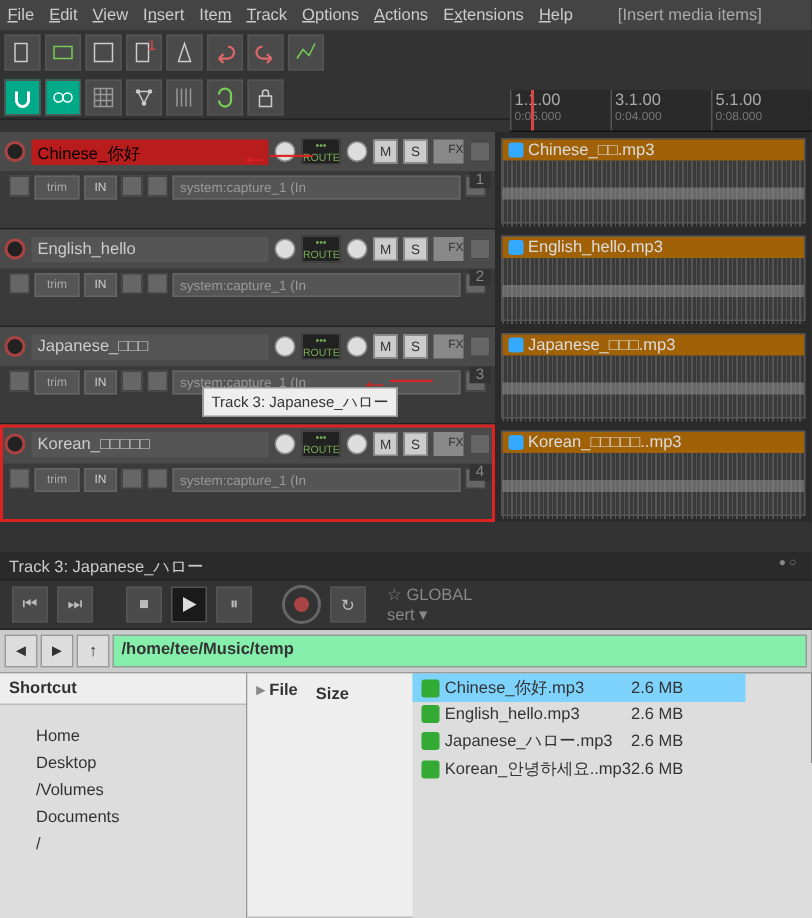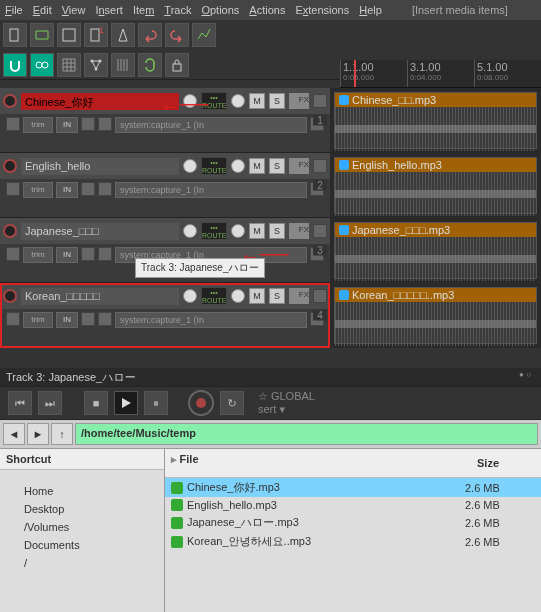--- a/index.html
+++ b/index.html
@@ -58,21 +58,21 @@
 .tp-info { margin-left: 8px; color: #888; font-size: 9px; }
 
 .browser { position: absolute; top: 420px; left: 0; right: 0; bottom: 0; background: #ddd; color: #333; display: flex; flex-direction: column; }
 .path-bar { display: flex; align-items: center; gap: 2px; padding: 3px; background: #ccc; border-bottom: 1px solid #999; }
 .nav-btn { width: 22px; height: 22px; background: #ddd; border: 1px solid #999; text-align: center; line-height: 20px; }
 .path-input { flex: 1; background: #86efac; border: 1px solid #999; padding: 3px 5px; height: 22px; font-weight: bold; }
 .browser-body { display: flex; flex: 1; }
 .shortcuts { width: 165px; border-right: 1px solid #999; }
 .sc-header, .fl-header { background: #eee; padding: 4px 6px; border-bottom: 1px solid #bbb; font-weight: bold; }
 .sc-item { padding: 3px 24px; }
-.files { flex: 1; display: flex; flex-direction: column; }
+.files { flex: 1; display: flex; flex-direction: row; }
 .file-cols { display: flex; background: #eee; border-bottom: 1px solid #bbb; }
 .col-file { flex: 1; padding: 4px 6px; font-weight: bold; }
 .col-size { width: 70px; padding: 8px 6px; font-weight: bold; }
 .file-row { display: flex; padding: 2px 6px; align-items: center; }
 .file-row.sel { background: #7dd3fc; }
 .file-icon { width: 12px; height: 12px; margin-right: 4px; background: #3a3; border-radius: 2px; }
 .file-name { flex: 1; }
 .file-size { width: 70px; }
 </style>
 </head>

